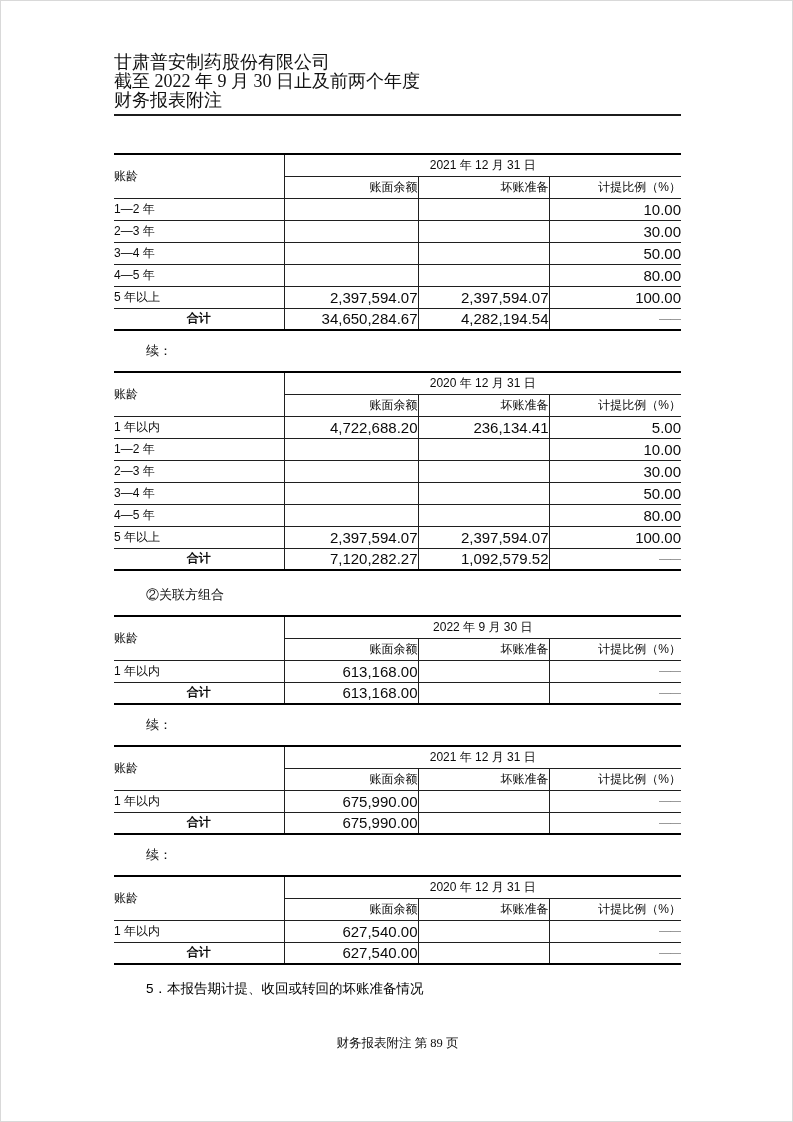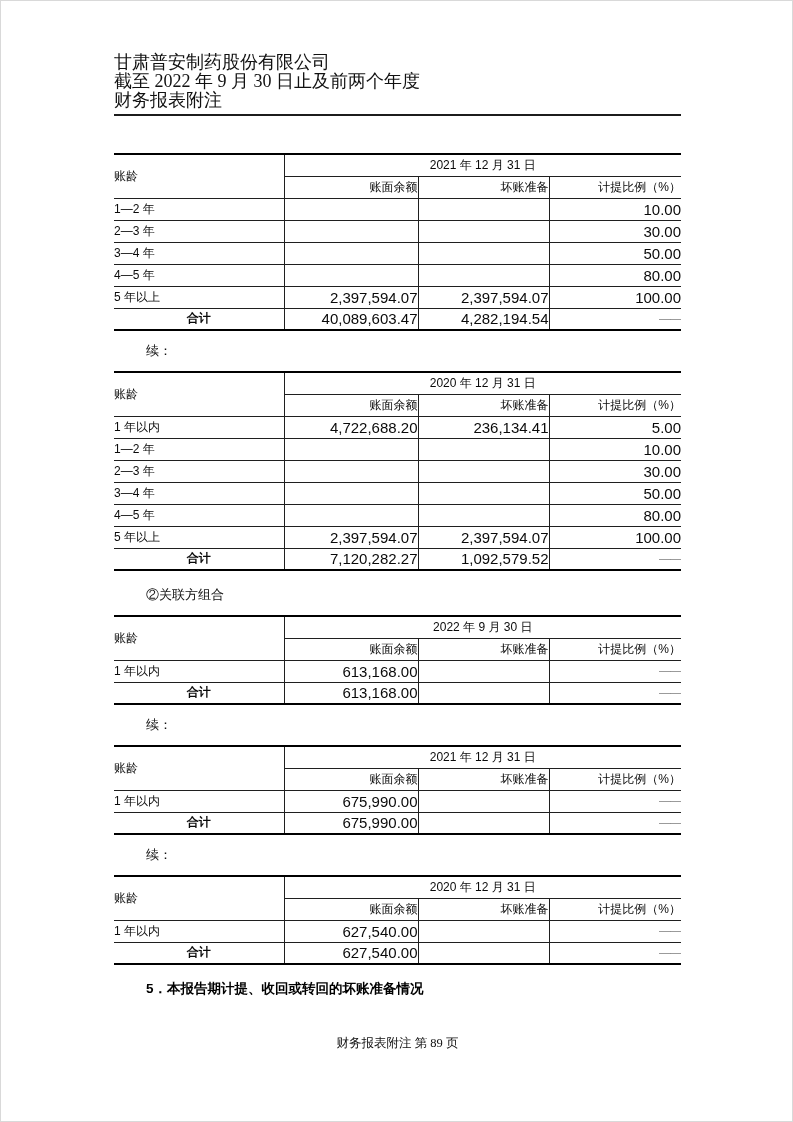--- a/index.html
+++ b/index.html
@@ -29,21 +29,21 @@
   td.lbl { text-align:left; padding-left:7px; }
   td.lbl.total { text-align:center; padding-left:0;font-weight:bold; }
   td.num { text-align:right; padding-right:9px; font-size:15px; }
   td.num.dash { color:#8f8f8f; letter-spacing:-1px; font-size:12px; }
 
   .t1 { margin-top:37px; }
   .note-label { margin-left:32px; font-size:13px; line-height:17px; color:#111; }
   .lbl-cont { margin-top:11px; }
   .lbl-sect { margin-top:15px; }
   .tbl-after-label { margin-top:12px; }
-  .section5 { margin:15px 0 0 32px; font-size:13.5px; font-weight:bold; color:#000; }
+  .section5 { margin:15px 0 0 32px; font-size:13.5px; font-weight:normal; color:#000; }
   .footer { margin-top:37px; text-align:center; font-family:Liberation Serif, serif; font-size:12.5px; color:#111; }
 </style>
 </head>
 <body>
 
 <div class="page">
   <div class="content">
 
     <div class="doc-header">
       <div>甘肃普安制药股份有限公司</div>
@@ -97,21 +97,21 @@
               <td class="num">80.00</td>
             </tr>
             <tr>
               <td class="lbl br">5 年以上</td>
               <td class="num br">2,397,594.07</td>
               <td class="num br">2,397,594.07</td>
               <td class="num">100.00</td>
             </tr>
             <tr>
               <td class="lbl br total">合计</td>
-              <td class="num br">40,089,603.47</td>
+              <td class="num br">34,650,284.67</td>
               <td class="num br">4,282,194.54</td>
               <td class="num dash">——</td>
             </tr>
           </tbody>
         </table>
         <div class="note-label lbl-cont">续：</div>
         <table class="aging tbl-after-label">
           <colgroup>
             <col style="width: 170px;">
             <col style="width: 134px;">

